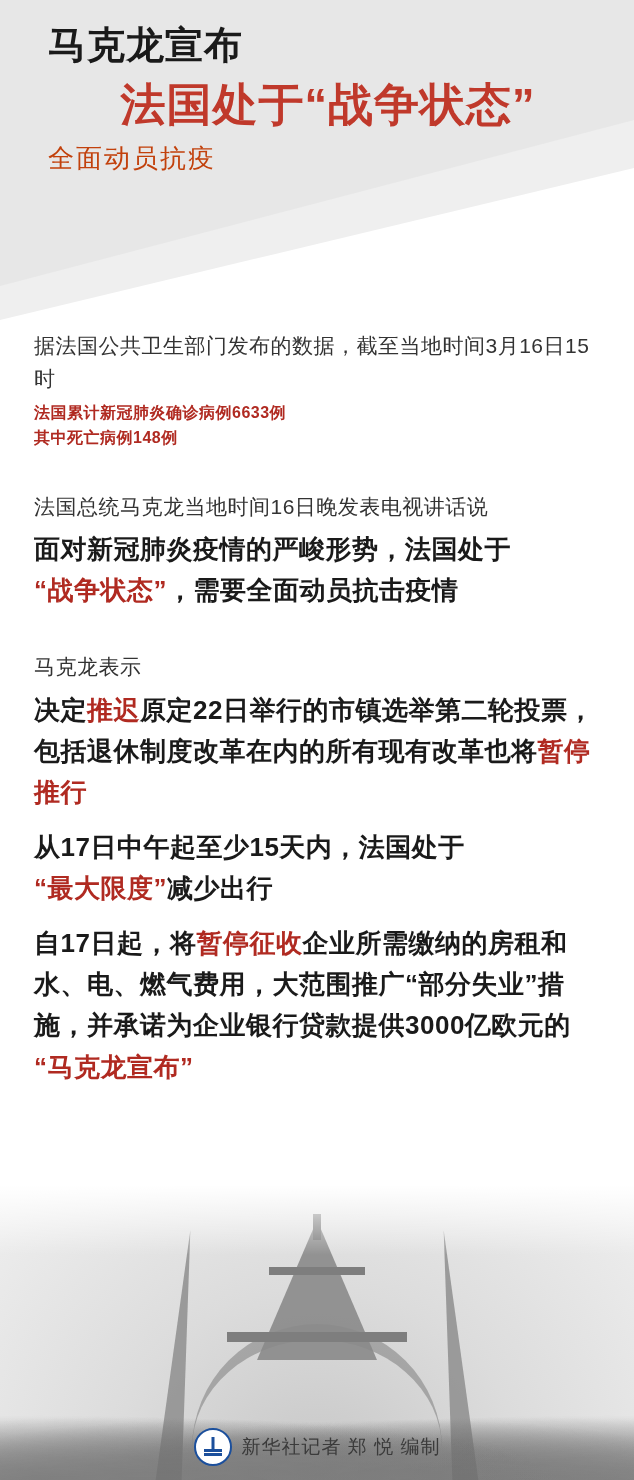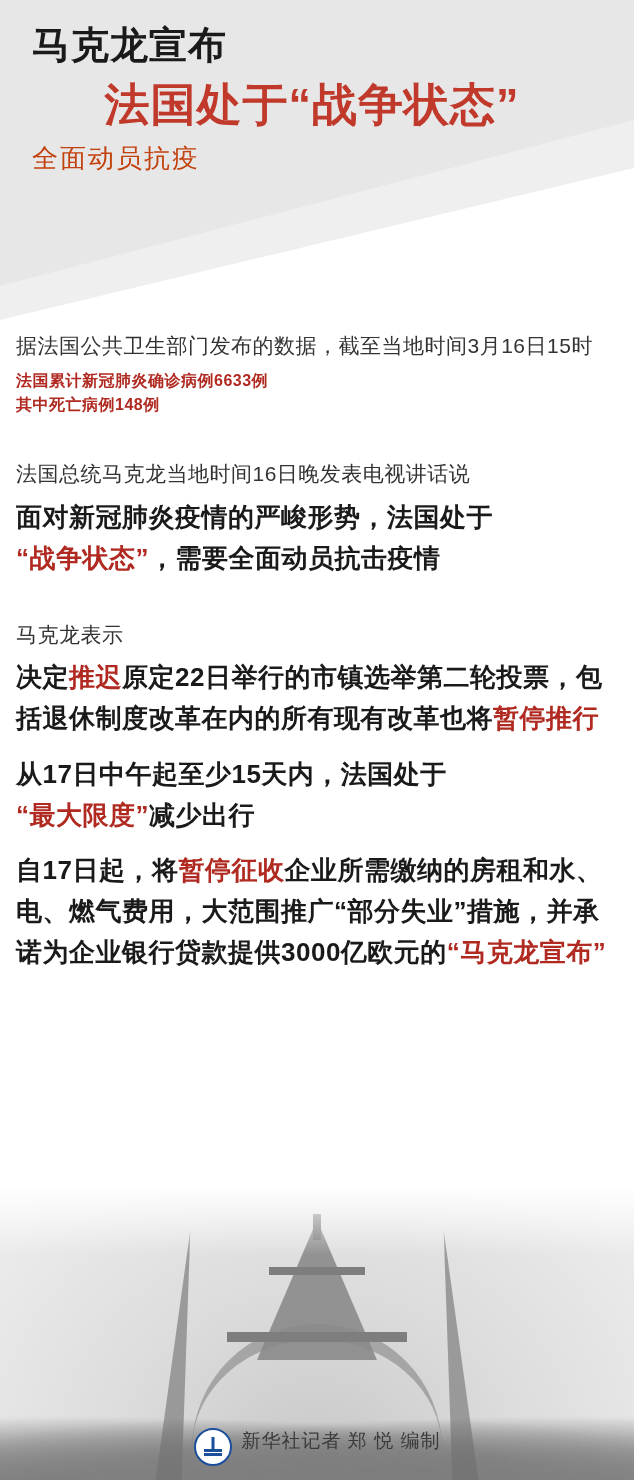--- a/index.html
+++ b/index.html
@@ -40,21 +40,21 @@
     left: 0;
     top: 0;
     width: 634px;
     height: 320px;
     background: #e4e4e4;
     clip-path: polygon(0 0, 634px 0, 634px 120px, 0 286px);
     opacity: 0.75;
   }
   .header-text {
     position: absolute;
-    left: 32px;
+    left: 48px;
     top: 22px;
     width: 560px;
   }
   .title-line1 {
     font-size: 38px;
     font-weight: bold;
     color: #1a1a1a;
     letter-spacing: 1px;
     line-height: 1.25;
     margin: 0 0 6px 0;
@@ -77,21 +77,21 @@
     line-height: 1.25;
     margin: 0;
   }
 
   
   .content {
     position: absolute;
     left: 0;
     top: 330px;
     width: 634px;
-    padding: 0 16px;
+    padding: 0 34px;
     box-sizing: border-box;
   }
   .block {
     margin-bottom: 26px;
   }
   .lead {
     font-size: 21px;
     color: #333333;
     line-height: 1.55;
     margin: 0 0 6px 0;
@@ -225,21 +225,21 @@
     opacity: 0.85;
   }
 
   
   .credit {
     position: absolute;
     left: 0;
     bottom: 14px;
     width: 634px;
     display: flex;
-    align-items: flex-start;
+    align-items: center;
     justify-content: center;
     gap: 10px;
     z-index: 10;
   }
   .logo {
     width: 34px;
     height: 34px;
     border-radius: 50%;
     border: 2px solid #1b4f9c;
     background: #ffffff;

